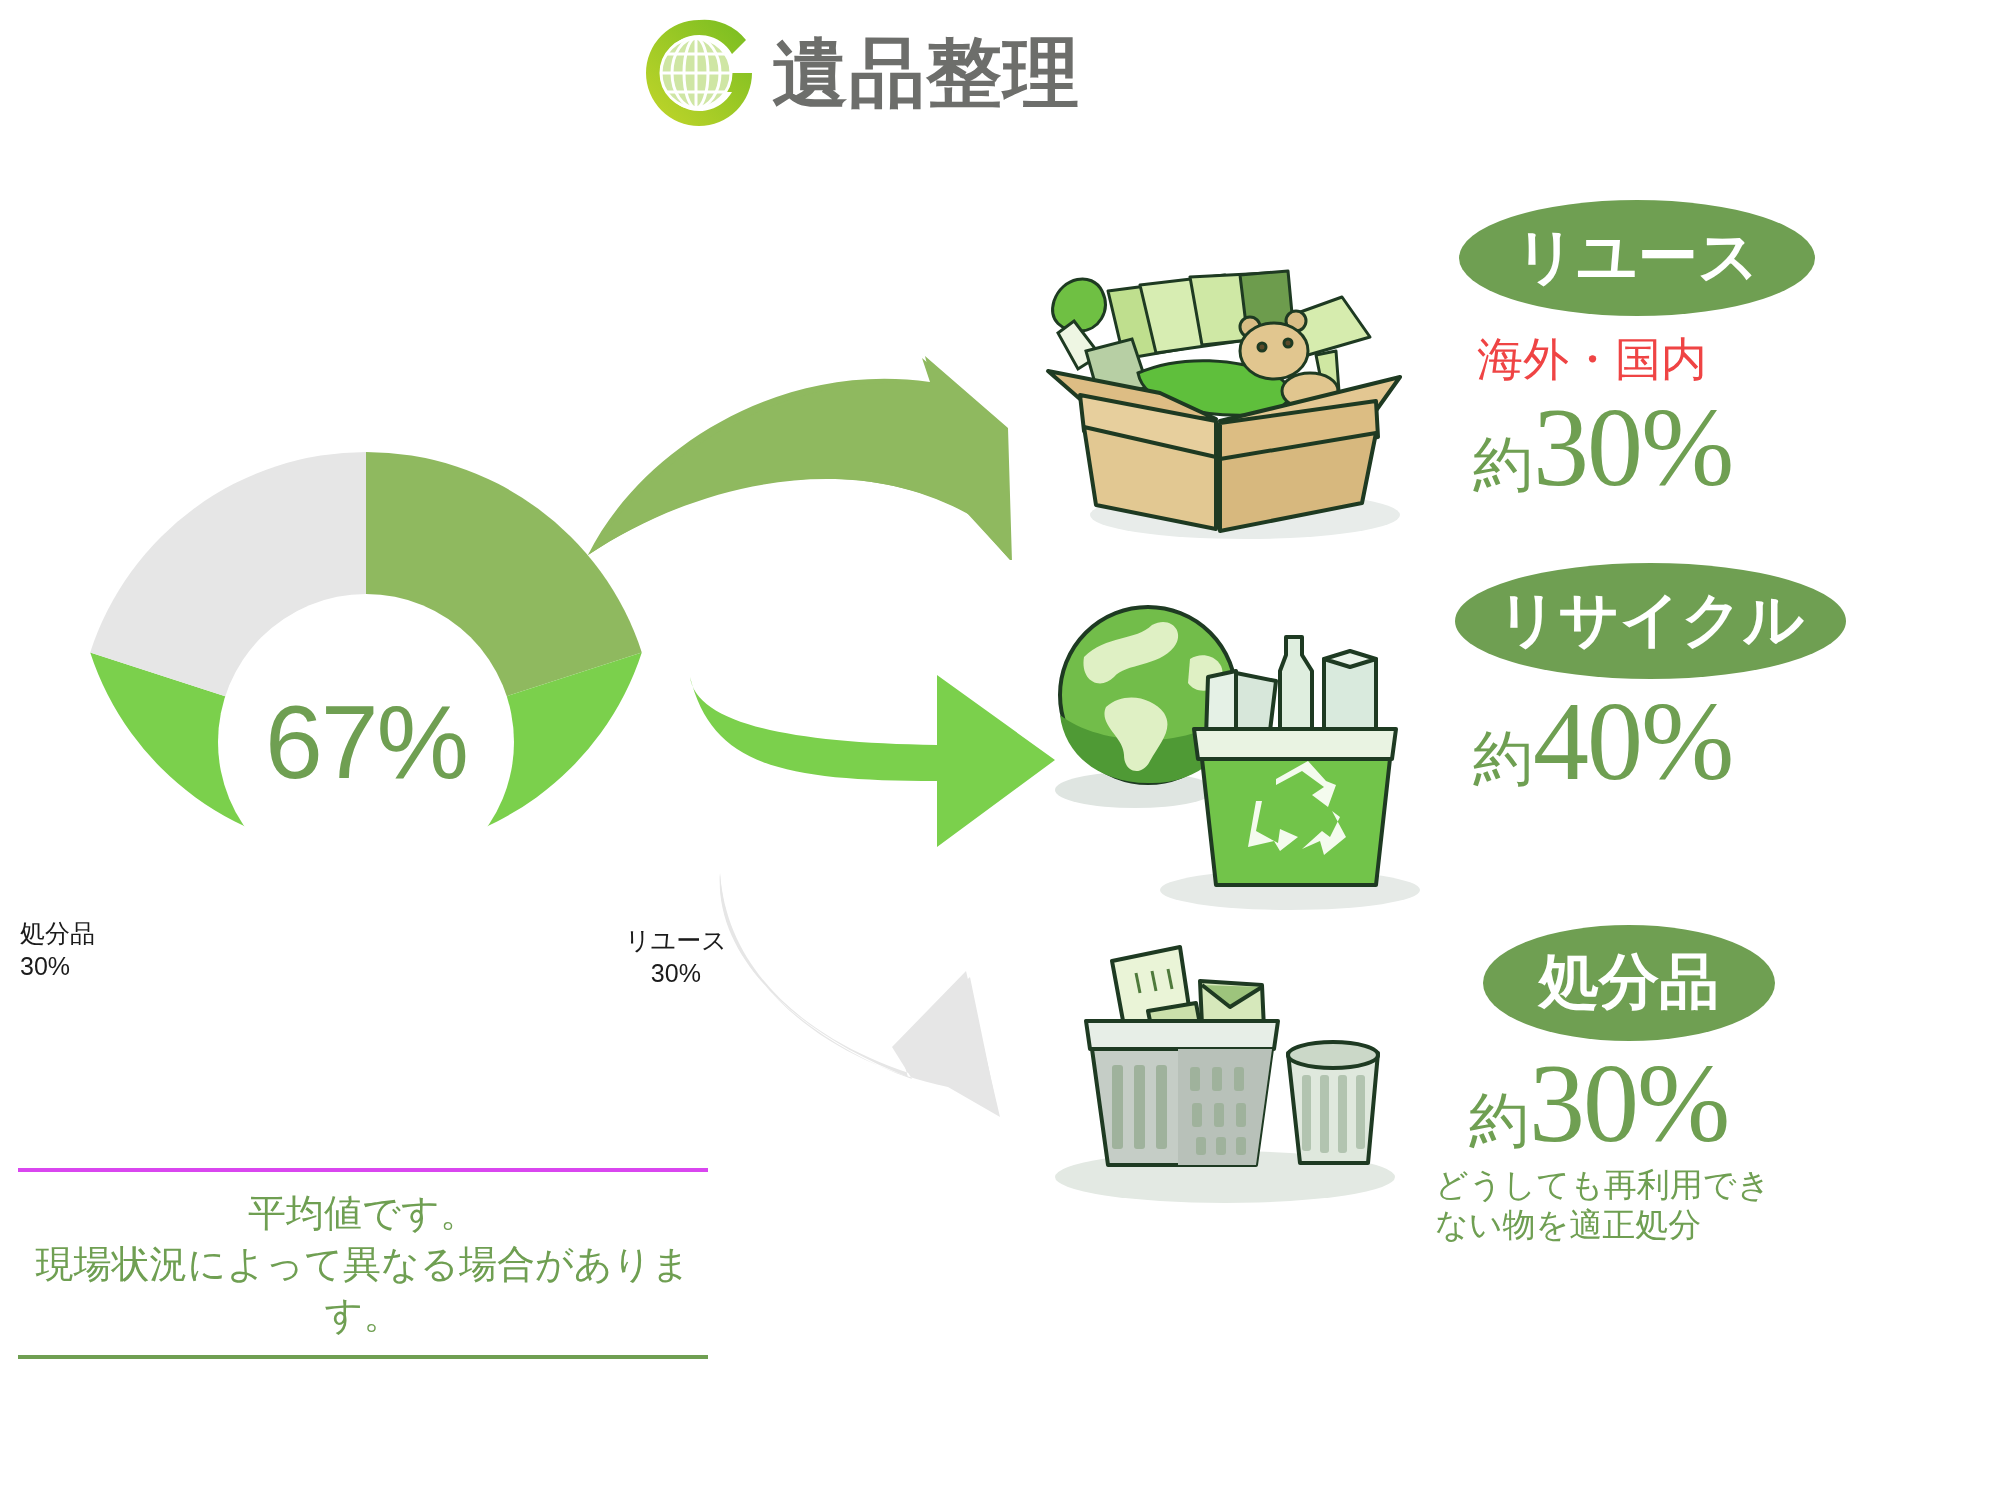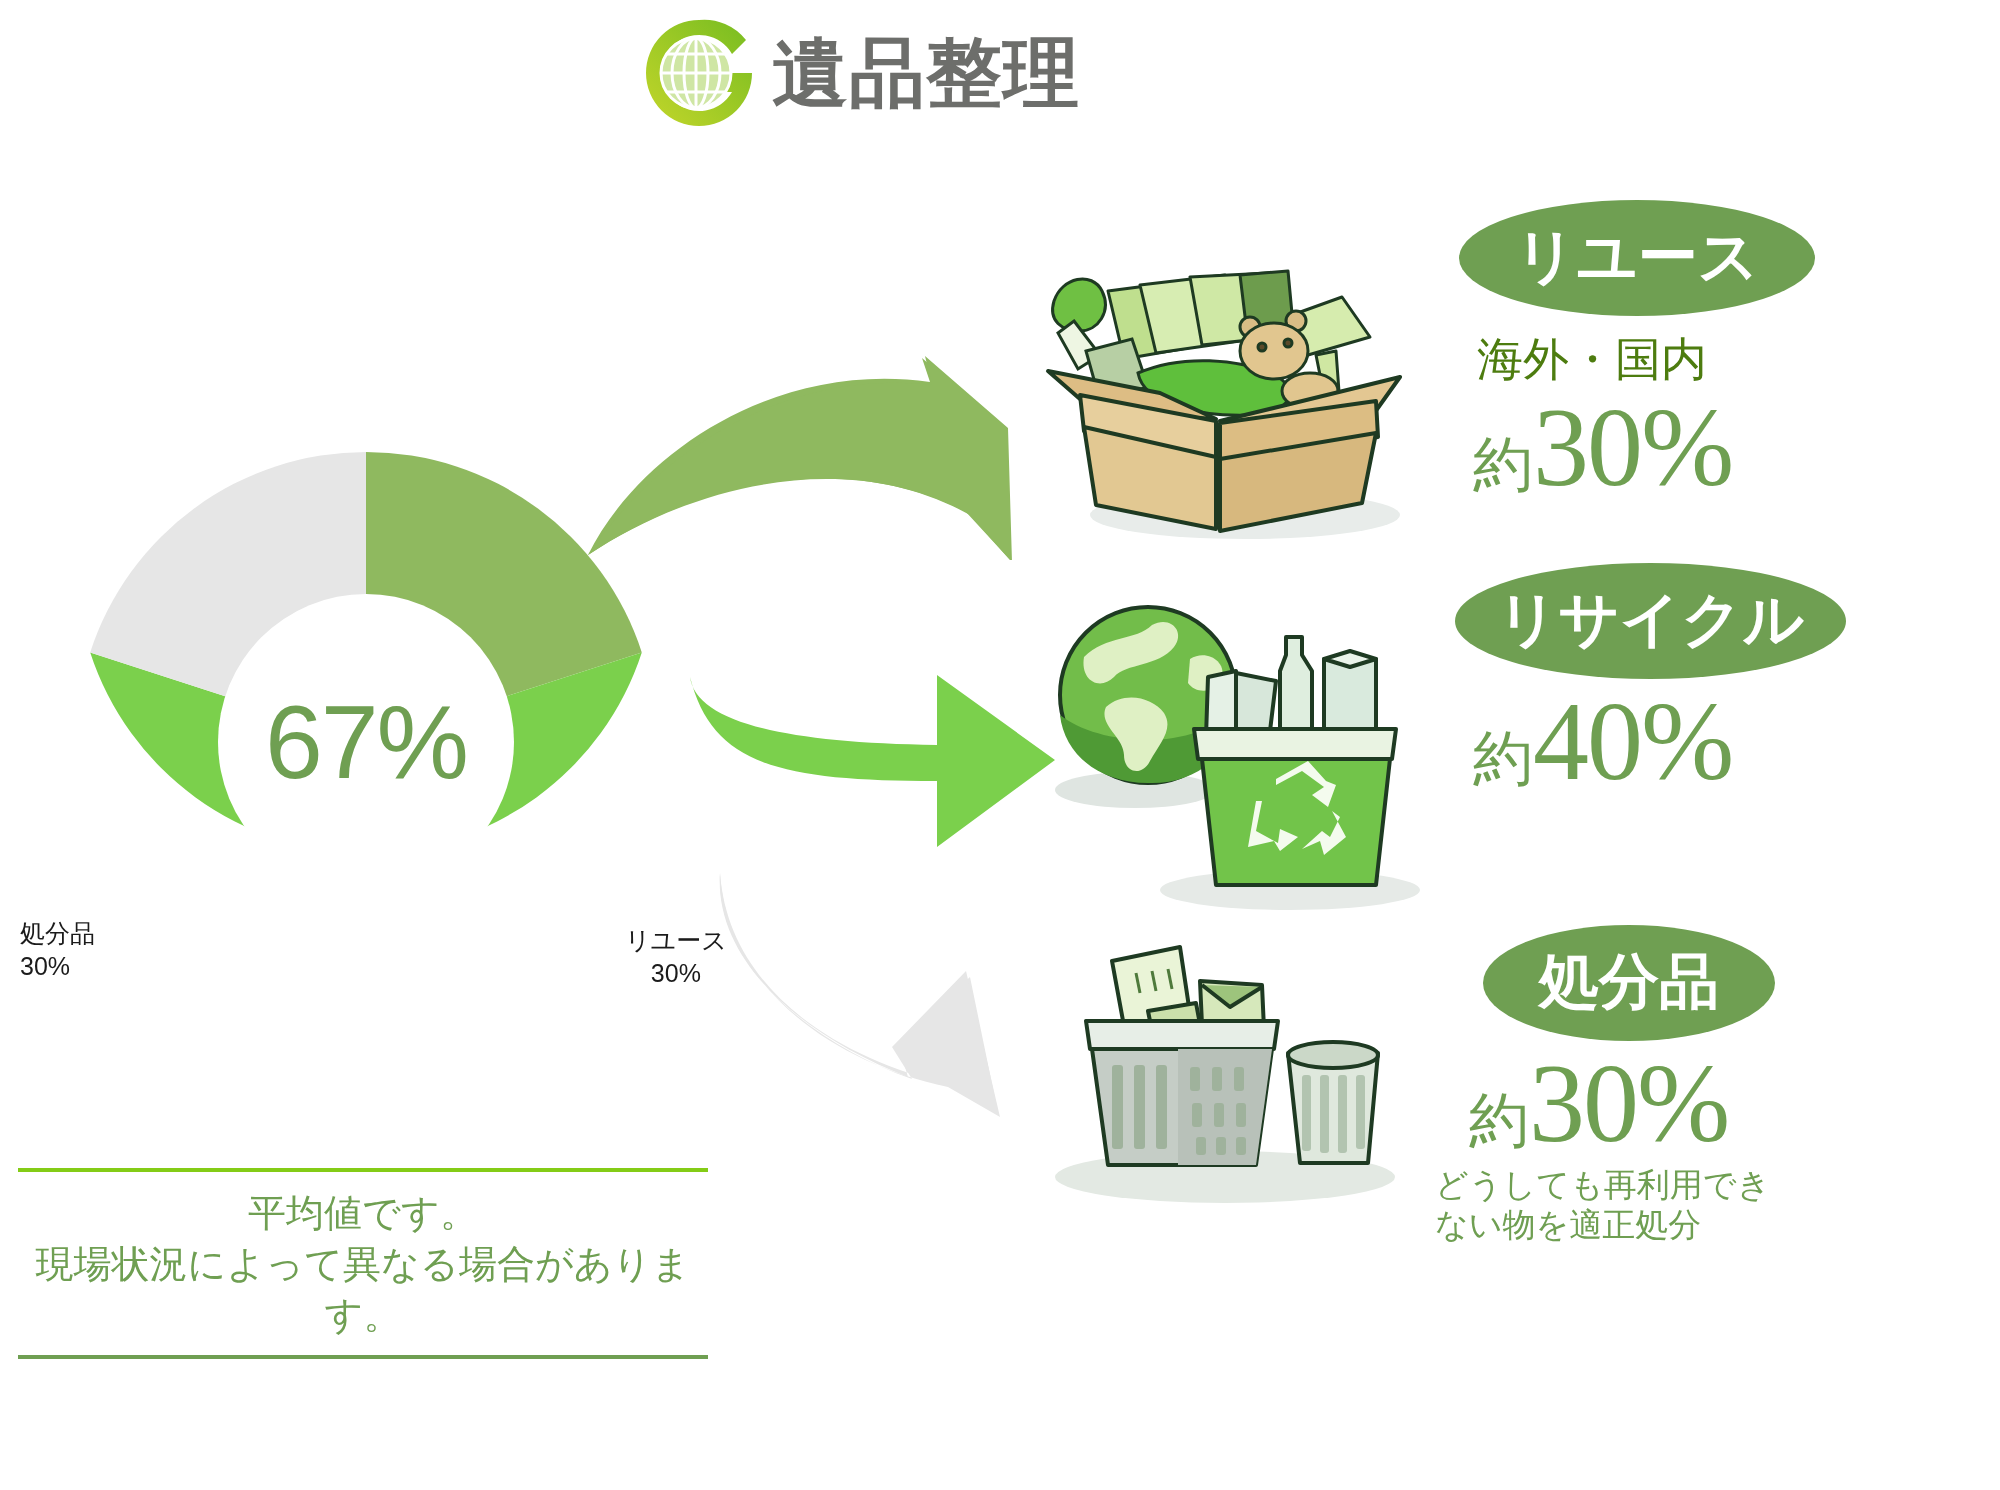--- a/index.html
+++ b/index.html
@@ -43,21 +43,21 @@
     text-align: center; font-family: "DejaVu Sans", "Liberation Sans", sans-serif;
     white-space: nowrap;
   }
   .slice-label .pct { display: block; font-family: "Liberation Sans", sans-serif; }
   .lbl-shobun { left: 0px;  top: 498px; text-align: left; }
   .lbl-reuse  { left: 605px; top: 505px; }
 
   
   .footnote {
     position: absolute; left: 18px; top: 1168px; width: 690px;
-    border-top: 4px solid #84cc16; border-bottom: 4px solid #6f9f52;
+    border-top: 4px solid #d946ef; border-bottom: 4px solid #6f9f52;
     padding: 16px 0 14px 0; text-align: center;
   }
   .footnote div {
     color: #6f9f52; font-size: 38px; line-height: 1.34; font-weight: 400;
     font-family: "DejaVu Serif", "Liberation Serif", serif;
   }
 
   
   .arrow { position: absolute; }
   .arrow-1 { left: 580px; top: 330px; width: 480px; height: 230px; }
@@ -81,21 +81,21 @@
     background: #6f9f52; color: #ffffff;
     font-family: "DejaVu Serif", "Liberation Serif", serif;
     font-weight: 700; text-align: center;
     line-height: 1; white-space: nowrap;
   }
   .badge-1 { font-size: 60px; padding: 26px 56px 30px 56px; margin-left: 4px; }
   .badge-2 { font-size: 60px; padding: 26px 42px 30px 42px; margin-left: 0px; }
   .badge-3 { font-size: 60px; padding: 26px 56px 30px 56px; margin-left: 28px; }
 
   .card-sub {
-    color: #4d7c0f; font-size: 46px; line-height: 1.1; margin-top: 18px;
+    color: #ef4444; font-size: 46px; line-height: 1.1; margin-top: 18px;
     font-family: "DejaVu Serif", "Liberation Serif", serif; font-weight: 400;
     white-space: nowrap;
   }
   .card-sub .small { font-size: 36px; }
   .card-pct {
     color: #6f9f52; line-height: 1; margin-top: 6px; white-space: nowrap;
     font-family: "DejaVu Serif", "Liberation Serif", serif;
   }
   .card-pct .yaku { font-size: 60px; }
   .card-pct .num {

